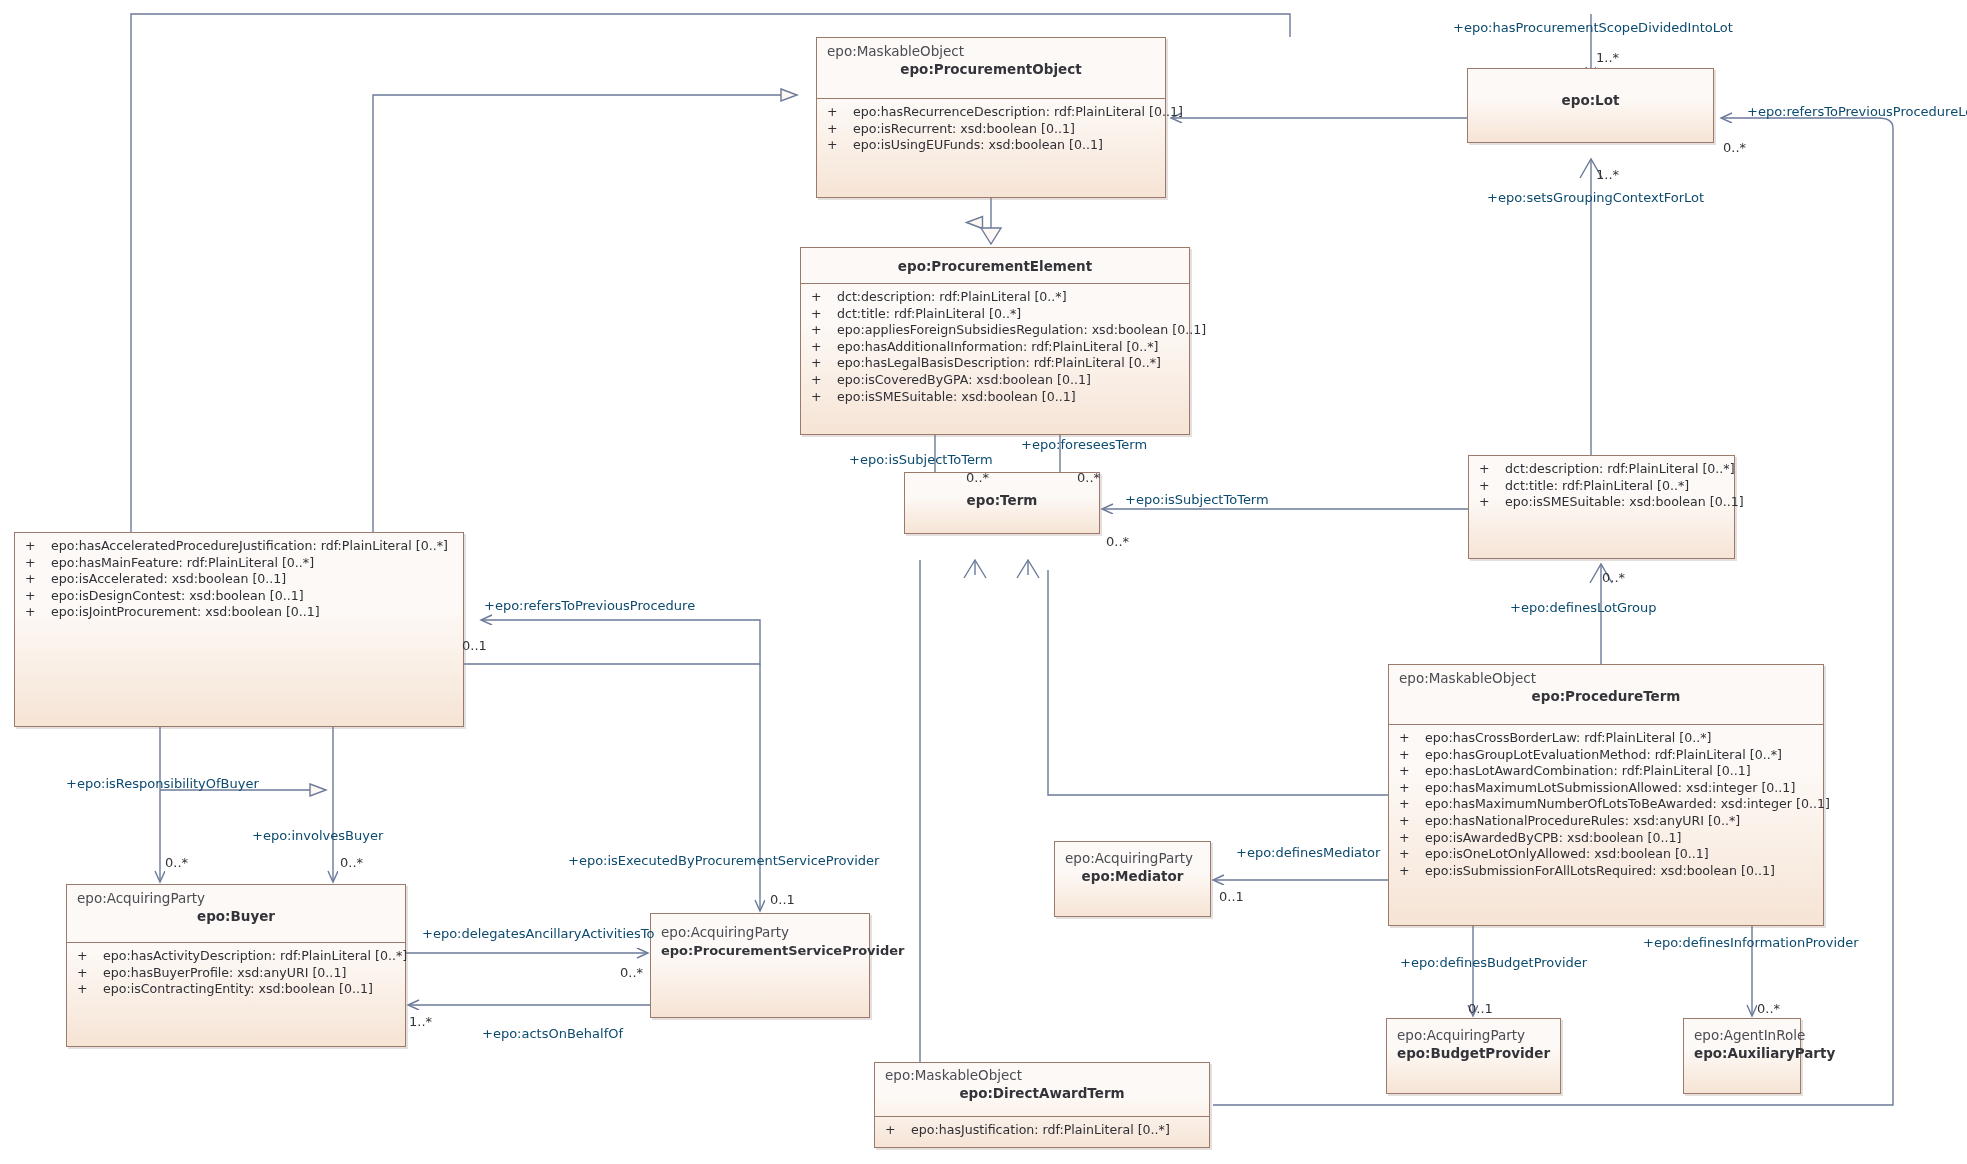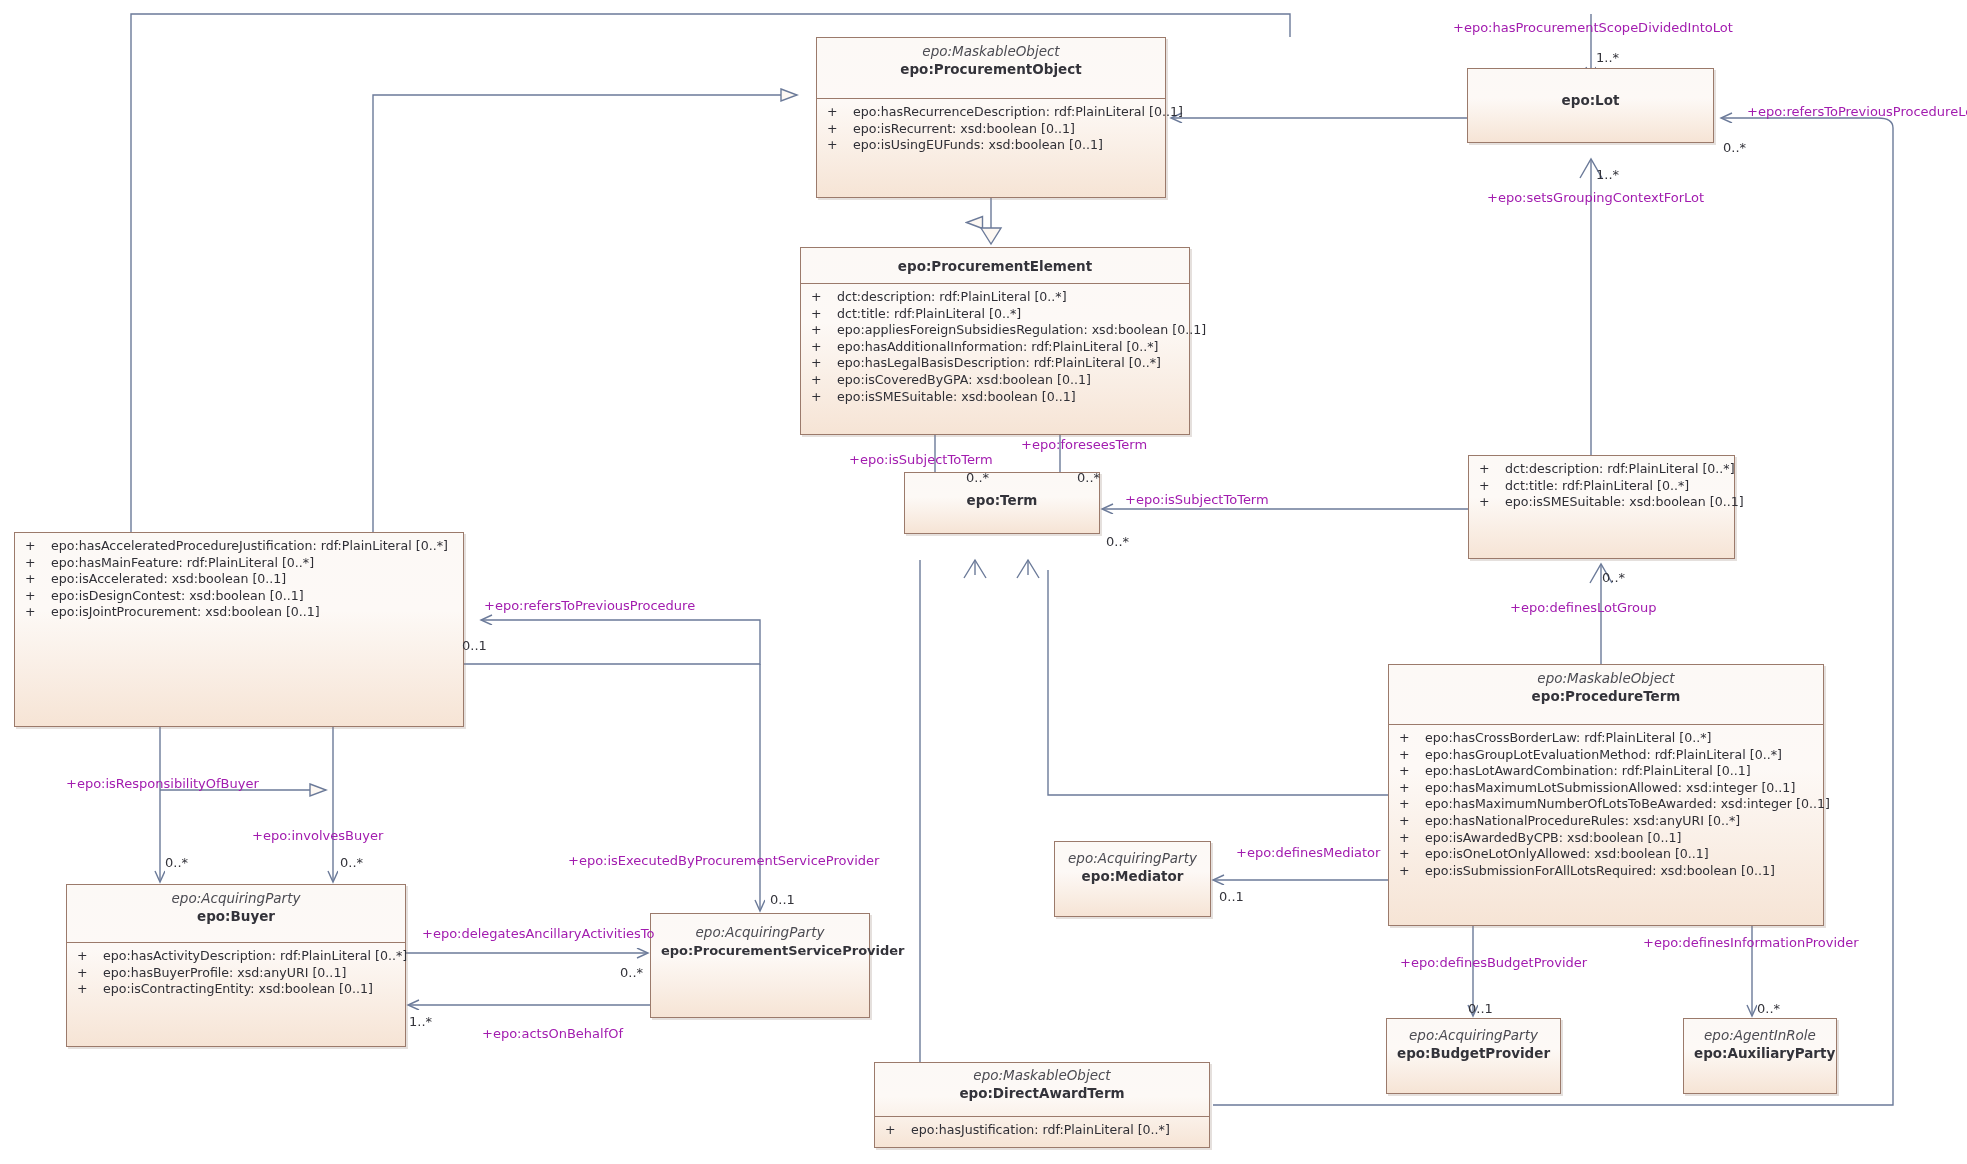--- a/index.html
+++ b/index.html
@@ -28,22 +28,21 @@
     background: linear-gradient(to bottom, #fcf9f6 0%, #fdf9f6 40%, #f6e4d5 100%);
     box-shadow: 2px 2px 0 rgba(150,130,120,0.25);
   }
   .uml-head {
     padding: 5px 10px 6px 10px;
     border-bottom: 1px solid #9b7a6b;
   }
   .uml-head.noborder { border-bottom: none; }
   .stereo {
     display: block;
-    text-align: center;
-    font-style: italic;
+    text-align: left;
     font-size: 13.5px;
     color: #4b4b52;
     line-height: 17px;
     white-space: nowrap;
   }
   .cname {
     display: block;
     text-align: center;
     font-weight: bold;
     font-size: 13.5px;
@@ -64,21 +63,21 @@
     padding-left: 10px;
   }
   .attr .vis {
     width: 26px;
     flex: 0 0 26px;
     color: #2f2f36;
   }
   .edge-label {
     position: absolute;
     font-size: 13px;
-    color: #a21caf;
+    color: #0c4a6e;
     line-height: 15px;
     white-space: nowrap;
   }
   .mult {
     position: absolute;
     font-size: 13px;
     color: #33333a;
     line-height: 15px;
     white-space: nowrap;
   }
@@ -361,21 +360,21 @@
     </div>
   </div>
 
   <div class="uml-class" style="left:1386px; top:1018px; width:175px; height:76px;">
     <div class="uml-head noborder" style="padding-top:8px;">
       <span class="stereo">epo:AcquiringParty</span>
       <span class="cname">epo:BudgetProvider</span>
     </div>
   </div>
 
-  <div class="uml-class" style="left:1683px; top:1018px; width:154px; height:76px;">
+  <div class="uml-class" style="left:1683px; top:1018px; width:118px; height:76px;">
     <div class="uml-head noborder" style="padding-top:8px;">
       <span class="stereo">epo:AgentInRole</span>
       <span class="cname">epo:AuxiliaryParty</span>
     </div>
   </div>
 
   <div class="uml-class" style="left:874px; top:1062px; width:336px; height:86px;">
     <div class="uml-head" style="height:54px; padding-top:4px;">
       <span class="stereo">epo:MaskableObject</span>
       <span class="cname">epo:DirectAwardTerm</span>

